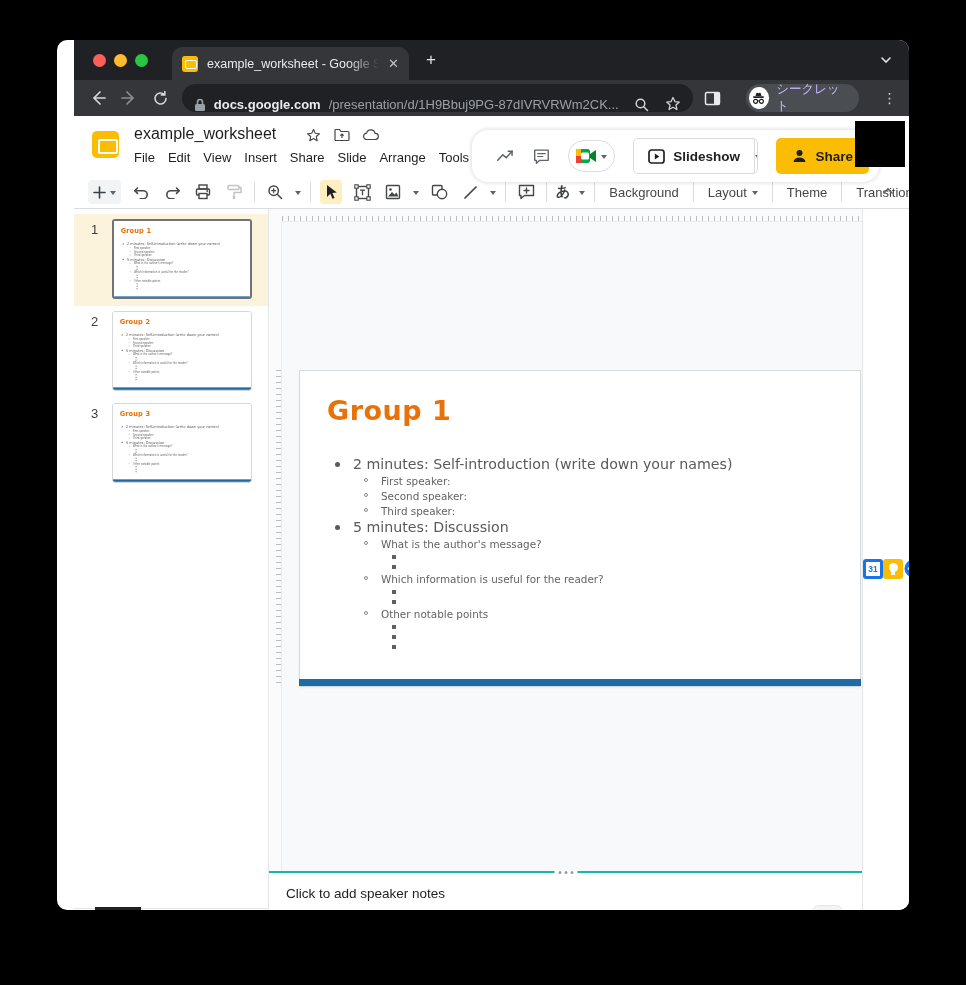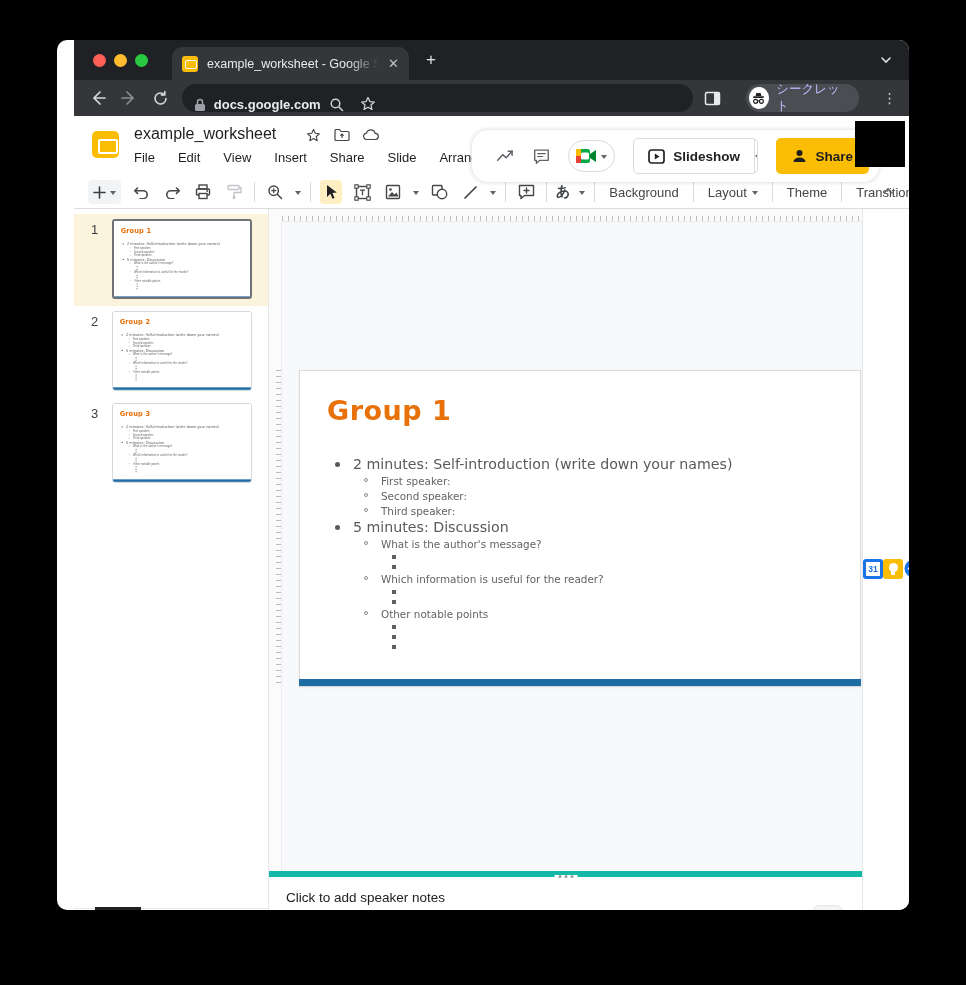--- a/index.html
+++ b/index.html
@@ -30,21 +30,21 @@
   .incog-circle { width:22px; height:22px; border-radius:50%; background:#fff; display:flex; align-items:center; justify-content:center; }
   .incog-label { color:#c4b5fd; font-size:12.5px; }
   .dots3 { margin-left:16px; color:#d3d6da; font-size:14px; letter-spacing:0; width:16px; text-align:center; }
 
   
   .apphead { height:60px; position:relative; background:#fff; }
   .slides-logo { position:absolute; left:18px; top:15px; width:27px; height:27px; background:#fbbc04; border-radius:5px; }
   .slides-logo::after { content:""; position:absolute; left:5.5px; top:8px; width:16px; height:11px; border:2.4px solid #fff; border-radius:2px; }
   .doc-title { position:absolute; left:60px; top:9px; font-size:16px; color:#1f1f1f; }
   .title-icons { position:absolute; left:232px; top:12px; display:flex; gap:13px; color:#444746; }
-  .menubar { position:absolute; left:60px; top:34px; display:flex; gap:23px; font-size:13px; color:#1f1f1f; }
+  .menubar { position:absolute; left:60px; top:34px; display:flex; gap:13px; font-size:13px; color:#1f1f1f; }
   .menubar span { cursor:default; }
   .headcard { position:absolute; left:398px; top:14px; width:407px; height:52px; background:#fff; border-radius:16px; box-shadow:0 0 5px rgba(0,0,0,.18); display:flex; align-items:center; padding:0 10px 0 24px; gap:18px; z-index:3; }
   .meet-chip { width:56px; height:32px; border:1px solid #dadce0; border-radius:16px; display:flex; align-items:center; justify-content:center; gap:4px; }
   .btn-slideshow { height:36px; display:flex; border:1px solid #dadce0; border-radius:5px; overflow:hidden; }
   .btn-slideshow .main { display:flex; align-items:center; gap:8px; padding:0 14px; font-size:13.5px; color:#202124; font-weight:bold; }
   .btn-slideshow .caretpart { width:26px; display:flex; align-items:center; justify-content:center; border-left:1px solid #dadce0; }
   .btn-share { height:36px; background:#fbbc04; border-radius:5px; display:flex; align-items:center; gap:8px; padding:0 16px; font-size:13.5px; font-weight:bold; color:#1f1f1f; }
   .avatar { position:absolute; left:798px; top:81px; width:50px; height:46px; background:#000; z-index:5; }
 
   
@@ -93,21 +93,21 @@
   .m1 { position:absolute; left:35px; top:6px; width:5px; height:5px; border-radius:50%; background:#5a5a5a; }
   .m2 { position:absolute; left:64px; top:4px; width:4px; height:4px; border-radius:50%; border:1px solid #8a8a8a; }
   .m3 { position:absolute; left:92px; top:3px; width:4px; height:4px; background:#5f5f5f; }
 
   
   .mini-wrap { position:absolute; left:0; top:0; width:138px; height:78px; overflow:hidden; }
   .mini-slide { position:absolute; left:0; top:0; width:562px; height:317px; transform:scale(0.2455); transform-origin:0 0; font-family:"DejaVu Sans", sans-serif; background:#fff; }
   .mini-slide .s-bluebar { height:10px; }
 
   
-  .notes { height:72px; background:#fff; border-top:6px solid #14b8a6; position:relative; }
+  .notes { height:72px; background:#fff; border-top:2px solid #14b8a6; position:relative; }
   .handle { position:absolute; top:-2px; left:50%; transform:translateX(-50%); display:flex; gap:3px; background:#fff; padding:0 4px; }
   .handle i { width:3px; height:3px; border-radius:50%; background:#9aa0a6; }
   .notes-text { position:absolute; left:17px; top:13px; font-size:13.5px; color:#202124; }
   .explore-btn { position:absolute; right:19px; bottom:7px; width:31px; height:31px; background:#f3f4f6; border:1px solid #e3e5e7; border-radius:7px; display:flex; align-items:center; justify-content:center; }
 
   
   .leftbottom { height:35px; border-top:1px solid #e4e6e8; position:relative; }
   .view-indicator { position:absolute; left:21px; top:-2px; width:46px; height:3px; background:#202124; }
 
   
@@ -162,20 +162,21 @@
       <svg width="17" height="17" viewBox="0 0 17 17">
           <path d="M14 8.5 a5.5 5.5 0 1 1 -1.6 -3.9 M12.8 1.5 v3.4 h-3.4" stroke="currentColor" stroke-width="1.6" fill="none" stroke-linecap="round"></path>
         </svg>
     </div>
     <div class="urlpill">
       <svg width="12" height="14" viewBox="0 0 12 14">
           <rect x="1" y="6" width="10" height="7" rx="1.5" fill="#9aa0a6"></rect>
           <path d="M3.5 6 V4 a2.5 2.5 0 0 1 5 0 V6" stroke="#9aa0a6" stroke-width="1.6" fill="none"></path>
         </svg>
       <span class="url-domain">docs.google.com</span>
+      <span class="url-path">/presentation/d/1H9Bbuj9PG-87dIVRVRWm2CK...</span>
       <div class="pill-right">
         <svg width="15" height="15" viewBox="0 0 15 15">
             <circle cx="6.5" cy="6.5" r="4.3" stroke="currentColor" stroke-width="1.5" fill="none"></circle>
             <path d="M10 10 L13.5 13.5" stroke="currentColor" stroke-width="1.5" stroke-linecap="round"></path>
           </svg>
         <svg width="16" height="16" viewBox="0 0 16 16">
             <path d="M8 1.5 L9.9 5.6 14.3 6.1 11 9.1 11.9 13.5 8 11.3 4.1 13.5 5 9.1 1.7 6.1 6.1 5.6 Z" stroke="currentColor" stroke-width="1.3" fill="none" stroke-linejoin="round"></path>
           </svg>
       </div>
     </div>

